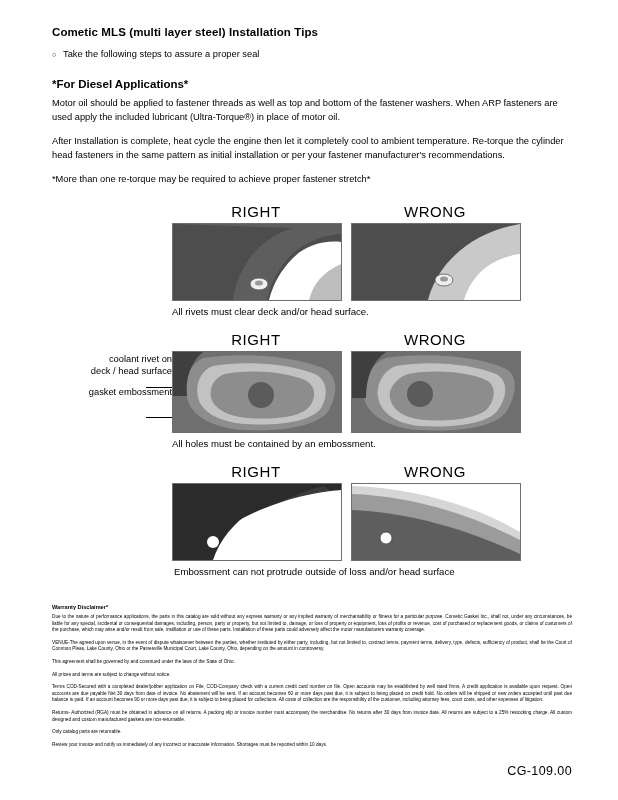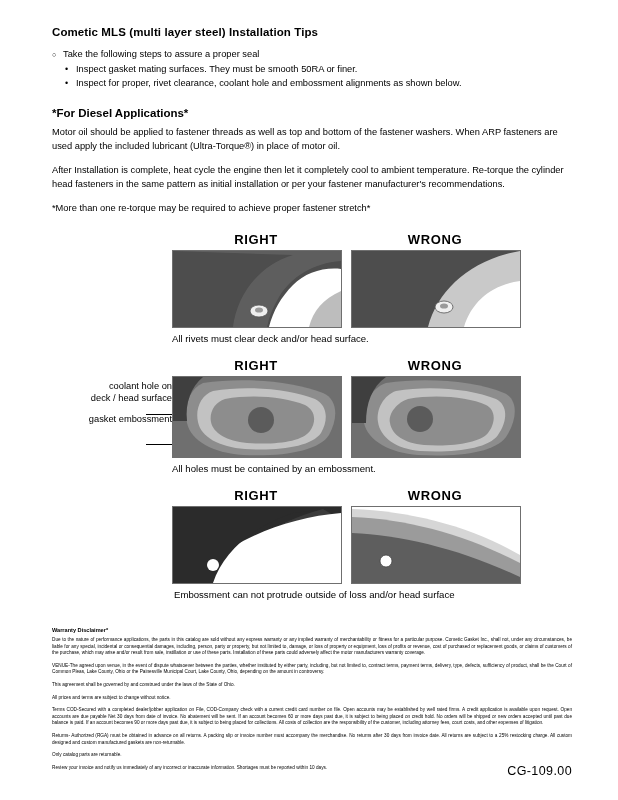--- a/index.html
+++ b/index.html
@@ -89,22 +89,22 @@
   .fig-row {
     display: flex;
     gap: 11px;
     position: relative;
   }
   .fig-col {
     width: 168px;
   }
   .fig-label {
     text-align: center;
-    font-size: 13px;
-    font-weight: bold;
+    font-size: 15px;
+    font-weight: normal;
     letter-spacing: 0.6px;
     margin-bottom: 3px;
   }
   .fig-box {
     width: 168px;
     height: 76px;
     border: 1px solid #6f6f6f;
     background: #ffffff;
     overflow: hidden;
     position: relative;
@@ -160,24 +160,20 @@
 </head>
 <body>
 
 <div class="page">
 
   <h1 class="title">Cometic MLS (multi layer steel) Installation Tips</h1>
 
   <ul class="bullets">
     <li>
       <span>Take the following steps to assure a proper seal</span>
-      <ul class="subbullets">
-        <li>Inspect gasket mating surfaces.  They must be smooth 50RA or finer.</li>
-        <li>Inspect for proper, rivet clearance, coolant hole and embossment alignments as shown below.</li>
-      </ul>
     </li>
   </ul>
 
   <h2 class="subhead">*For Diesel Applications*</h2>
 
   <p class="para">Motor oil should be applied to fastener threads as well as top and bottom of the fastener washers. When ARP fasteners are used apply the included lubricant (Ultra-Torque®) in place of motor oil.</p>
   <p class="para">After Installation is complete, heat cycle the engine then let it completely cool to ambient temperature. Re-torque the cylinder head fasteners in the same pattern as initial installation or per your fastener manufacturer's recommendations.</p>
   <p class="para last">*More than one re-torque may be required to achieve proper fastener stretch*</p>
 
   <div class="figures">
@@ -208,21 +204,21 @@
           </svg>
         </div>
       </div>
     </div>
     <div class="caption">All rivets must clear deck and/or head surface.</div>
 
     <div class="fig-row" style="margin-top:13px;">
 
       <div class="callouts">
         <div class="c1">
-          <span>coolant hole on</span><br>
+          <span>coolant rivet on</span><br>
           <span>deck / head surface</span>
         </div>
         <div class="c2">gasket embossment</div>
         <div class="leader" style="left:96px; top:34px; width:52px;"></div>
         <div class="leader" style="left:96px; top:64px; width:46px;"></div>
       </div>
 
       <div class="fig-col">
         <div class="fig-label">RIGHT</div>
         <div class="fig-box tall">

